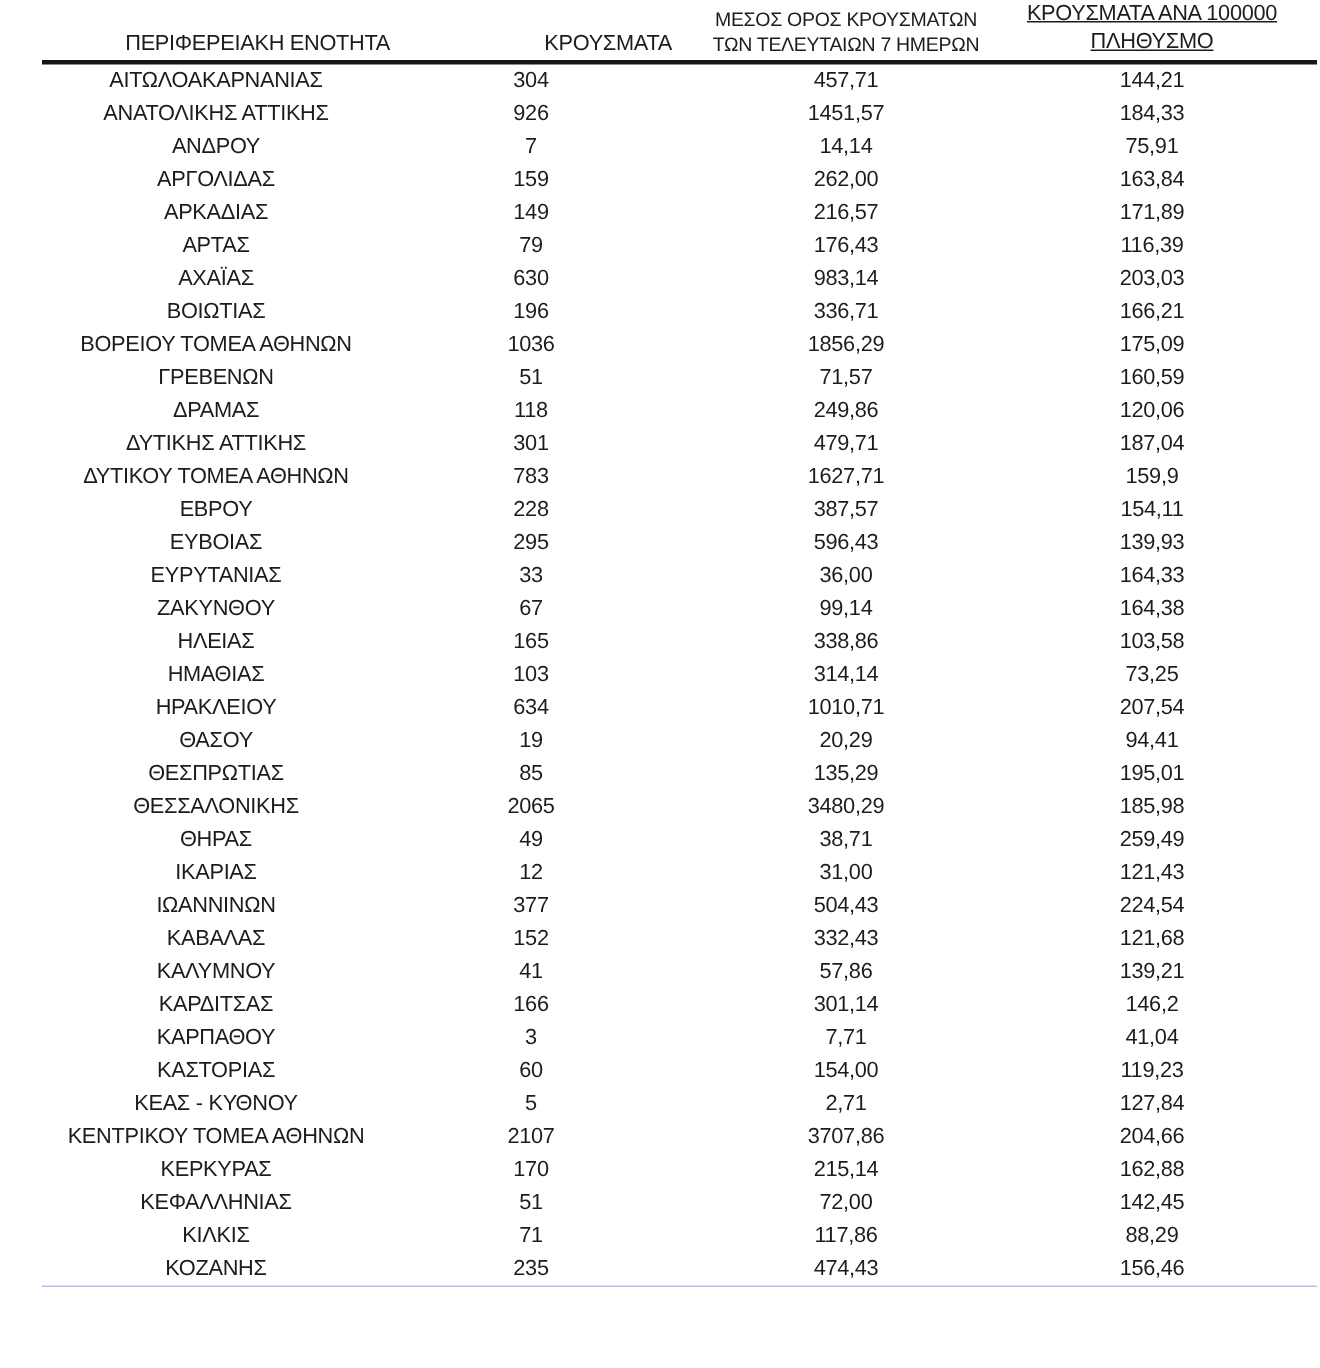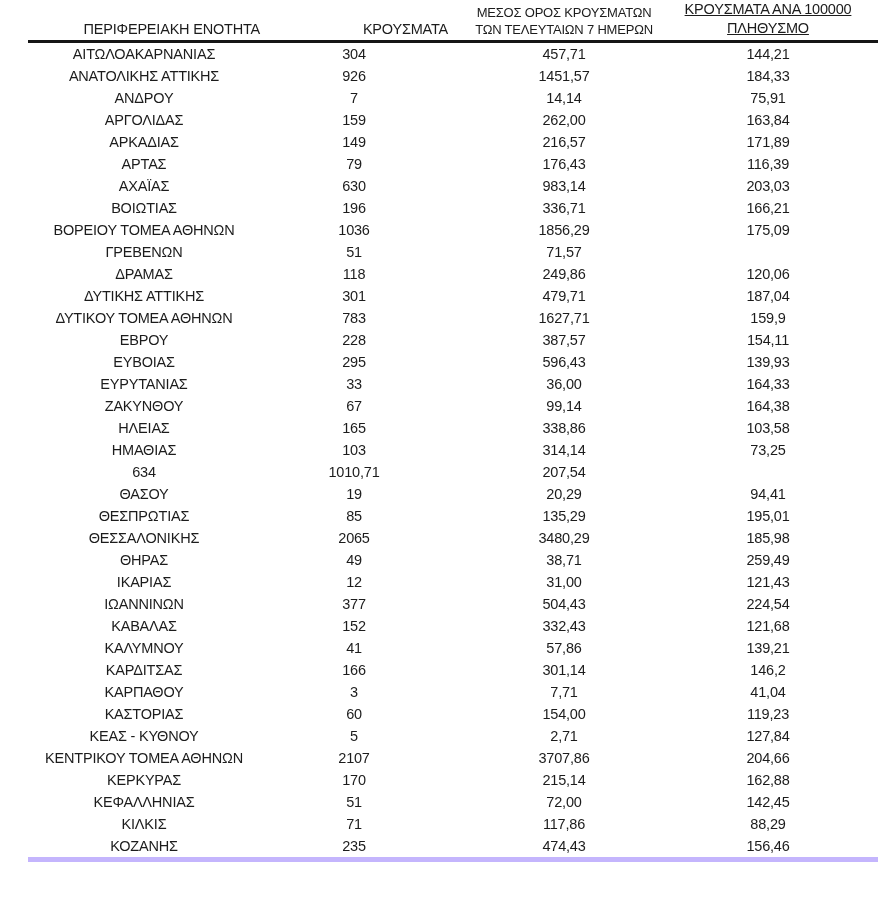--- a/index.html
+++ b/index.html
@@ -44,21 +44,21 @@
   .th-two {
     font-size: 14.5px;
     line-height: 19px;
     text-decoration: underline;
   }
   .th-two-small {
     font-size: 13px;
     line-height: 17px;
   }
   .tbody {
-    border-bottom: 5px solid #c4b5fd;
+    border-bottom: 1px solid #c4b5fd;
   }
   .tr {
     height: 22px;
   }
   .td {
     text-align: center;
     font-size: 14.5px;
     line-height: 22px;
     white-space: nowrap;
     letter-spacing: -0.2px;
@@ -158,20 +158,21 @@
         <div class="td">1036</div>
         <div class="td">1856,29</div>
         <div class="td">175,09</div>
         <div class="td"></div>
       </div>
 
       <div class="grid-row tr">
         <div class="td">ΓΡΕΒΕΝΩΝ</div>
         <div class="td">51</div>
         <div class="td">71,57</div>
+        <div class="td">160,59</div>
         <div class="td"></div>
       </div>
 
       <div class="grid-row tr">
         <div class="td">ΔΡΑΜΑΣ</div>
         <div class="td">118</div>
         <div class="td">249,86</div>
         <div class="td">120,06</div>
         <div class="td"></div>
       </div>
@@ -234,20 +235,21 @@
 
       <div class="grid-row tr">
         <div class="td">ΗΜΑΘΙΑΣ</div>
         <div class="td">103</div>
         <div class="td">314,14</div>
         <div class="td">73,25</div>
         <div class="td"></div>
       </div>
 
       <div class="grid-row tr">
+        <div class="td">ΗΡΑΚΛΕΙΟΥ</div>
         <div class="td">634</div>
         <div class="td">1010,71</div>
         <div class="td">207,54</div>
         <div class="td"></div>
       </div>
 
       <div class="grid-row tr">
         <div class="td">ΘΑΣΟΥ</div>
         <div class="td">19</div>
         <div class="td">20,29</div>

